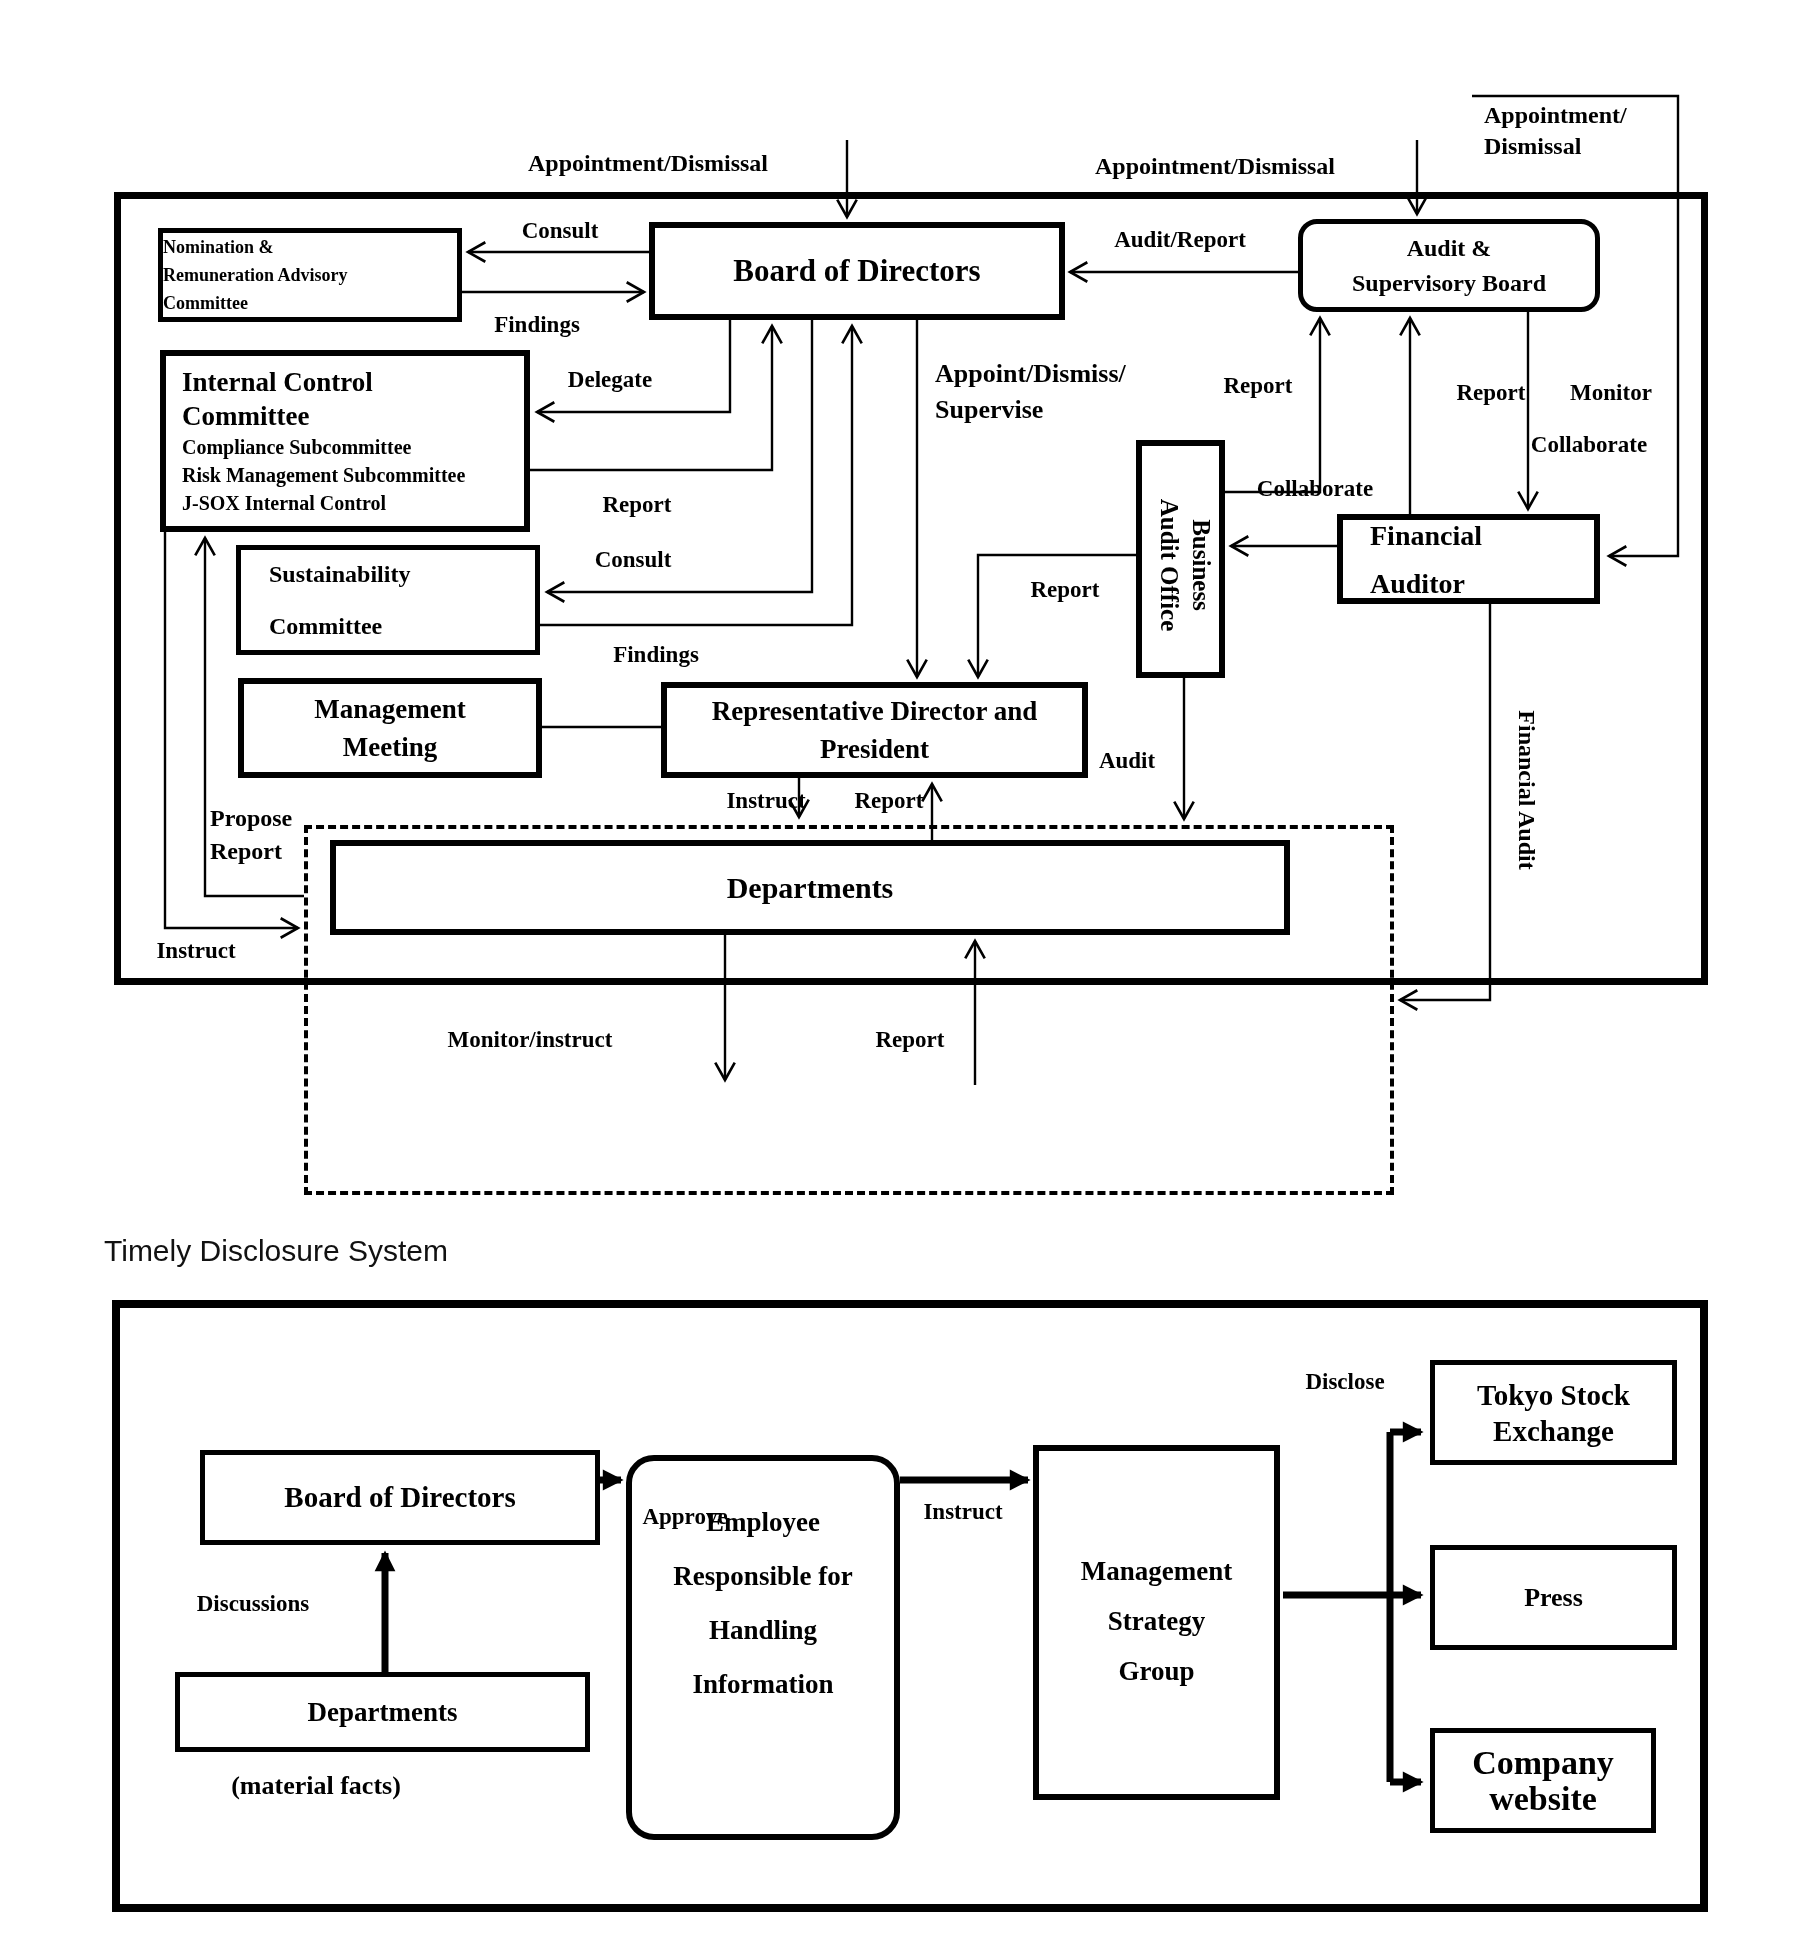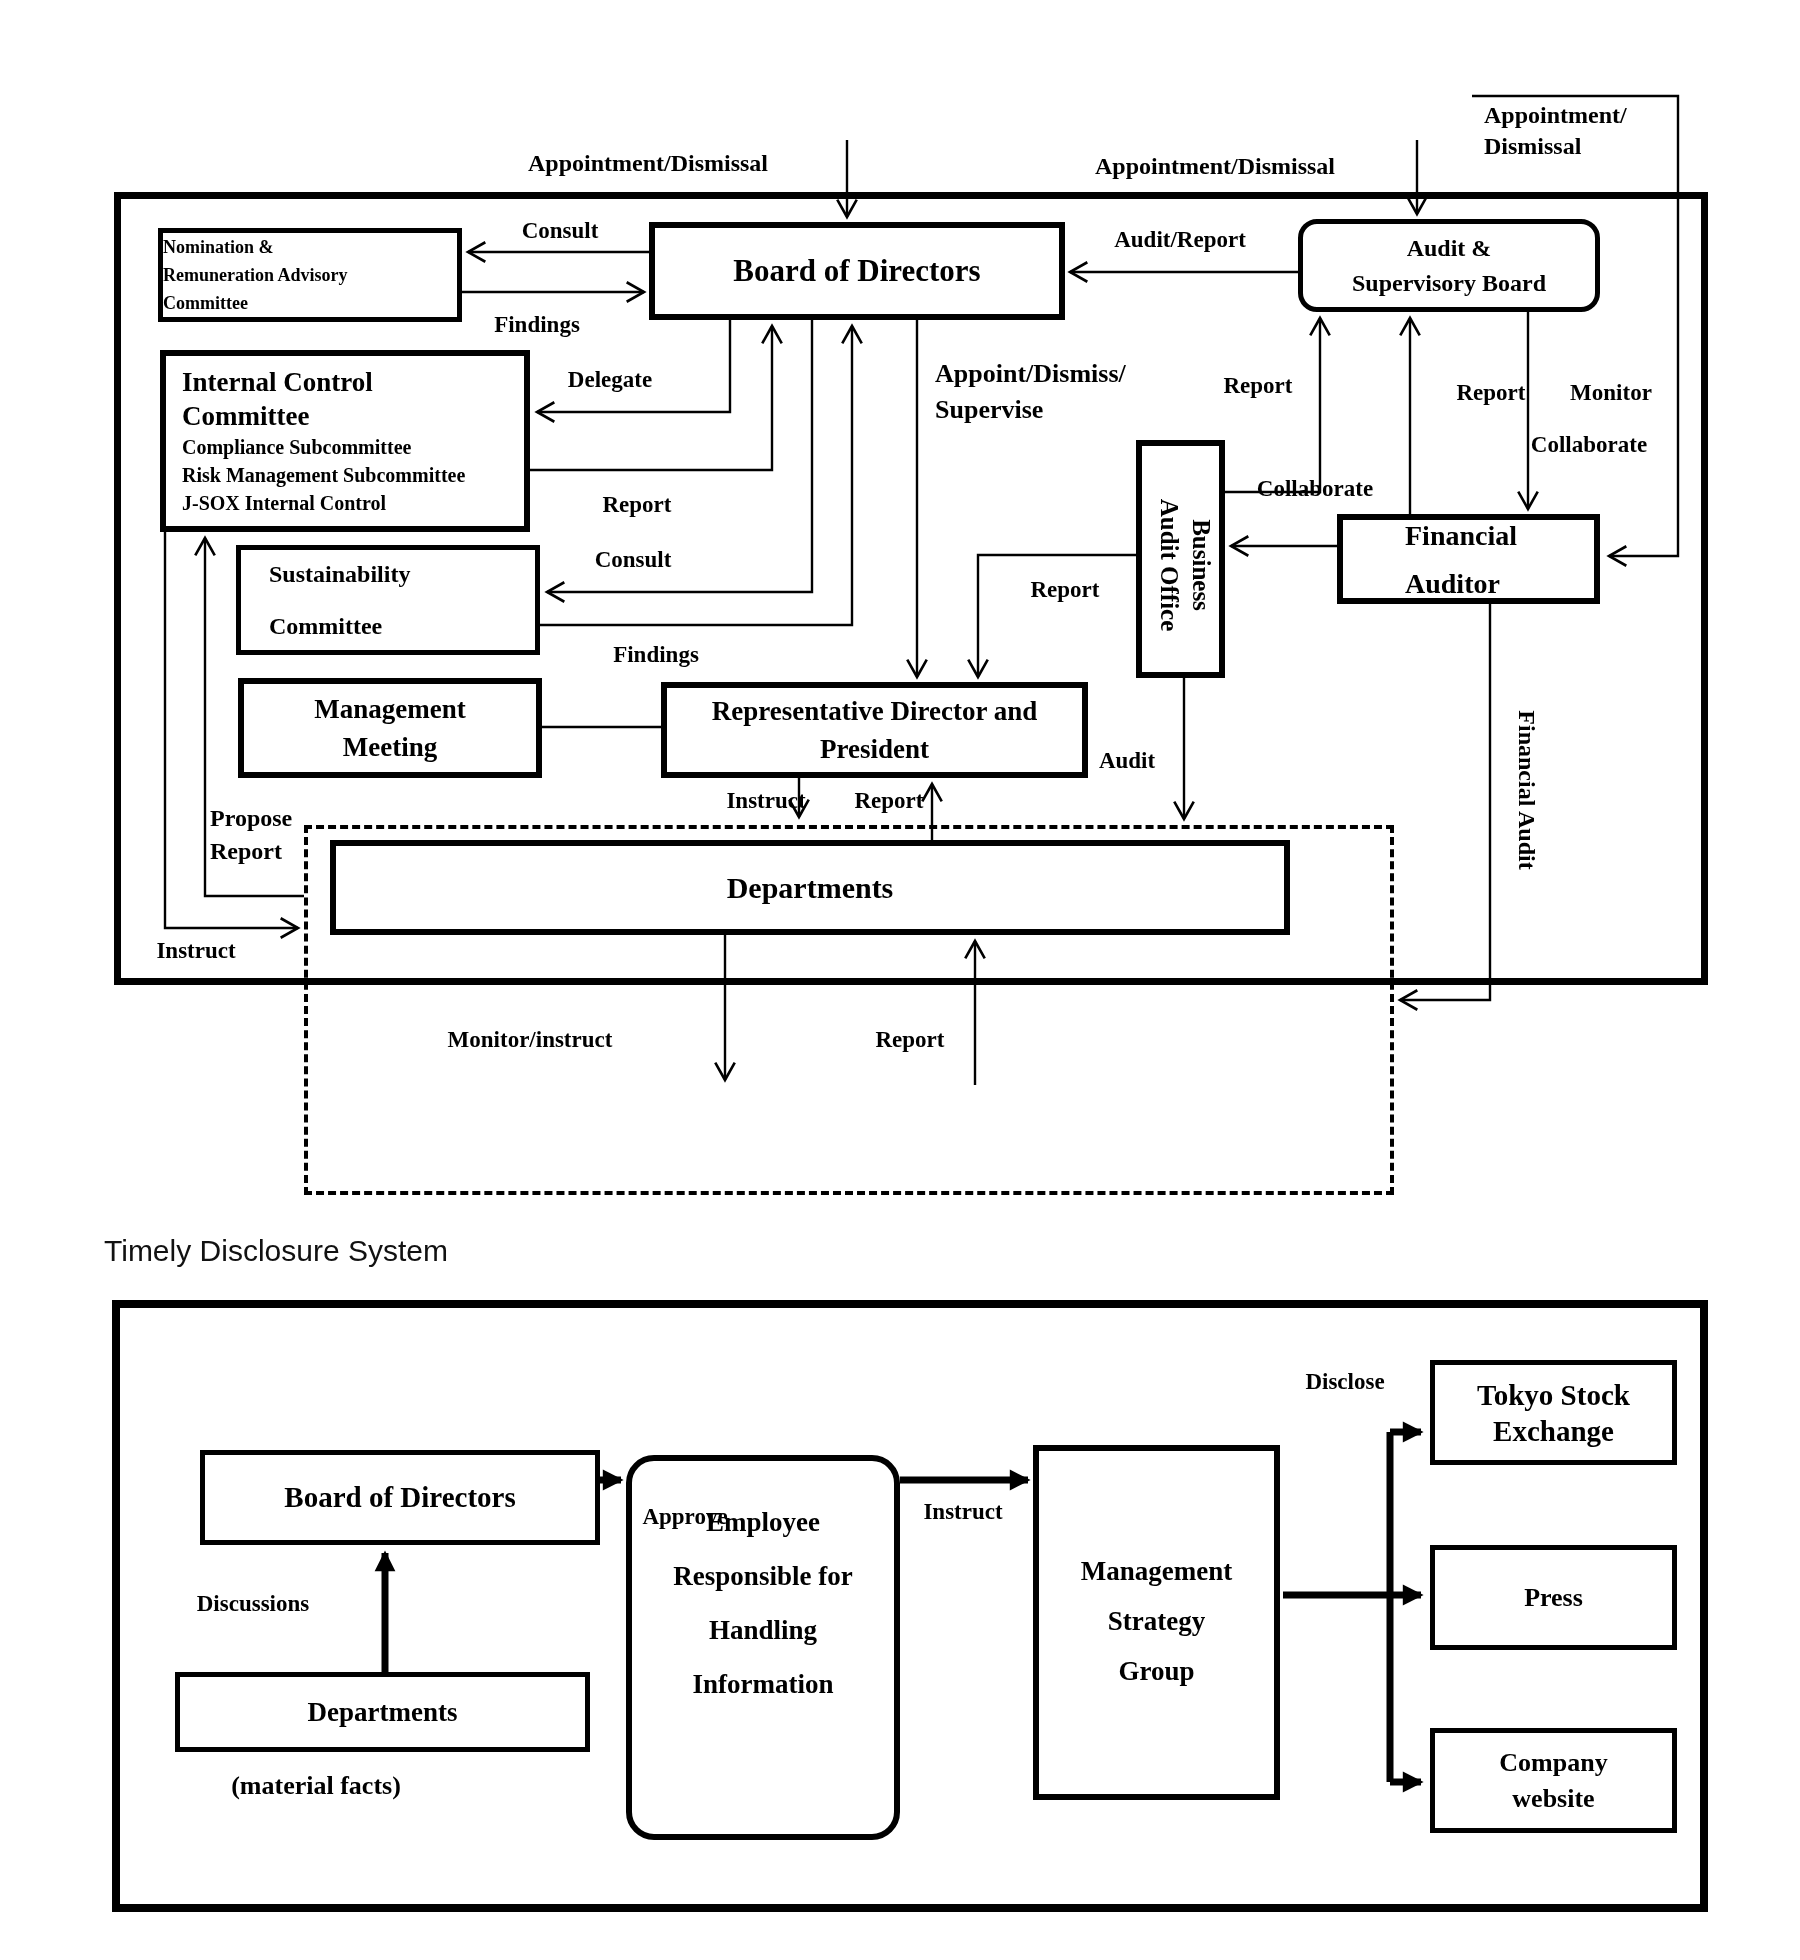--- a/index.html
+++ b/index.html
@@ -17,21 +17,21 @@
   .rot{transform:rotate(90deg);text-align:center;position:absolute;font-weight:bold;white-space:nowrap;}
   .gms{font-size:34px;}
   .bod{font-size:31px;}
   .asb{font-size:24px;line-height:35px;border-radius:19px;}
   .nrac{font-size:18px;line-height:28px;}
   .icc-title{font-size:27px;line-height:34px;}
   .icc-item{font-size:20px;line-height:28px;}
   .sc{font-size:24px;line-height:52px;padding-left:28px;}
   .mm{font-size:27px;line-height:38px;}
   .rdp{font-size:27px;line-height:38px;}
-  .fa{font-size:28px;line-height:39px;padding-left:62px;gap:9px;}
+  .fa{font-size:28px;line-height:39px;padding-left:27px;gap:9px;}
   .wide{font-size:30px;}
   .lbox{font-size:27px;line-height:38px;}
   .tds-title{position:absolute;left:104px;top:1234px;z-index:3;
              font-family:"Liberation Sans","DejaVu Sans",sans-serif;font-size:30px;color:#111;}
 </style>
 </head>
 <body>
 
 <div id="page">
 
@@ -202,21 +202,21 @@
 
   <div class="box center" style="left:1430px;top:1360px;width:247px;height:105px;border-width:5px;font-size:29px;line-height:36px;">
     <span>Tokyo Stock</span>
     <span>Exchange</span>
   </div>
 
   <div class="box center" style="left:1430px;top:1545px;width:247px;height:105px;border-width:5px;font-size:26px;">
     <span>Press</span>
   </div>
 
-  <div class="box center" style="left:1430px;top:1728px;width:247px;height:105px;border-width:5px;font-size:26px;line-height:36px;">
+  <div class="box center" style="left:1430px;top:1728px;width:226px;height:105px;border-width:5px;font-size:34px;line-height:36px;">
     <span>Company</span>
     <span>website</span>
   </div>
 
   <div class="box center" style="left:175px;top:1672px;width:415px;height:80px;border-width:5px;font-size:27px;">
     <span>Departments</span>
   </div>
 
   <div class="elabel" style="left:316px;top:1786px;font-size:26px;">(material facts)</div>
   <div class="elabel" style="left:253px;top:1604px;">Discussions</div>

